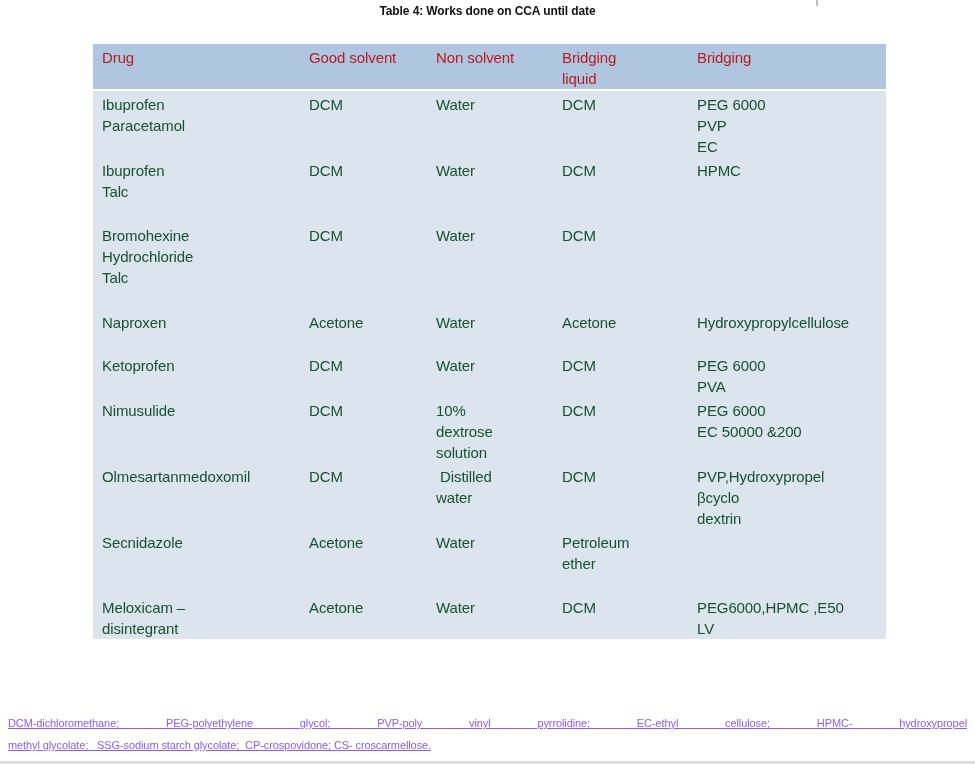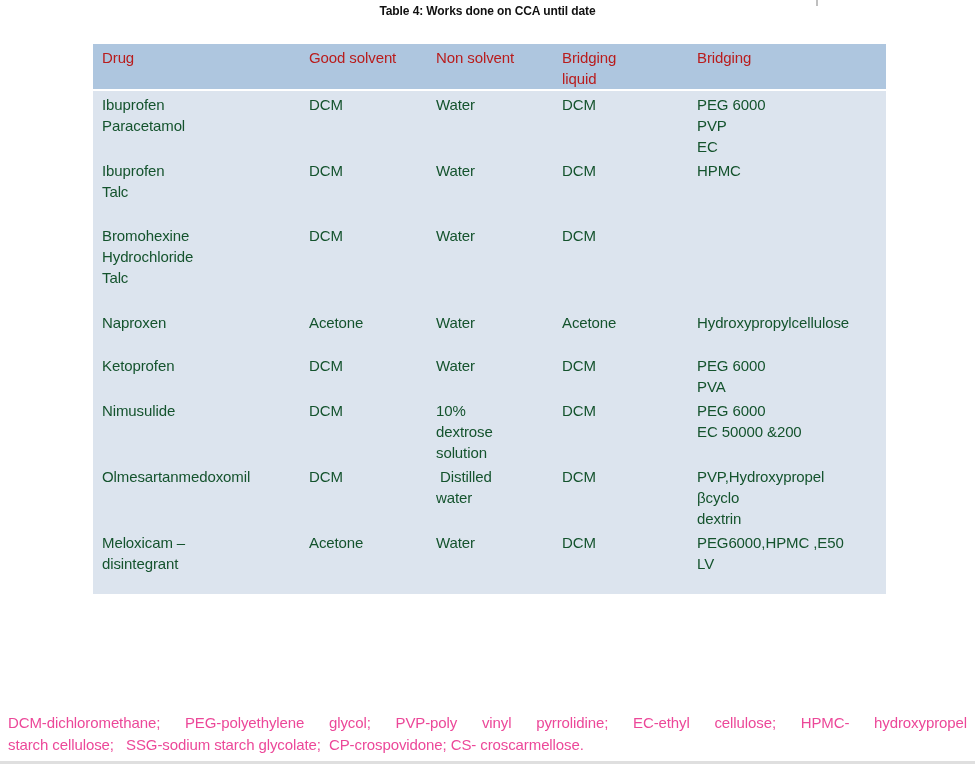--- a/index.html
+++ b/index.html
@@ -53,22 +53,23 @@
   table.cca tbody tr:nth-child(4){height:43px;}
   table.cca tbody tr:nth-child(5){height:44px;}
   table.cca tbody tr:nth-child(6){height:65px;}
   table.cca tbody tr:nth-child(7){height:43px;}
   table.cca tbody tr:nth-child(8){height:65px;margin-left:20px;}
   table.cca tbody tr:nth-child(9){height:44px;}
   table.cca tbody tr:nth-child(10){height:43px;}
   table.cca tbody tr:nth-child(11){height:44px;}
   .footnote{
     position:absolute;left:8px;top:712px;width:959px;
-    font-size:15px;line-height:22px;color:#ec4899;
+    font-size:11px;line-height:22px;color:#8b5cf6;
     letter-spacing:-0.1px;
+    text-decoration:underline;
   }
   .fn-line1{
     text-align:justify;
     text-align-last:justify;
   }
   .fn-line2{
     white-space:pre-wrap;
     text-align:left;
   }
   .artifact-top{
@@ -160,30 +161,38 @@
         <td>Olmesartanmedoxomil</td>
         <td>DCM</td>
         <td> Distilled
 water</td>
         <td>DCM</td>
         <td>PVP,Hydroxypropel
 βcyclo
 dextrin</td>
       </tr>
       <tr>
+        <td>Secnidazole</td>
+        <td>Acetone</td>
+        <td>Water</td>
+        <td>Petroleum
+ether</td>
+        <td></td>
+      </tr>
+      <tr>
         <td>Meloxicam –
 disintegrant</td>
         <td>Acetone</td>
         <td>Water</td>
         <td>DCM</td>
         <td>PEG6000,HPMC ,E50
 LV</td>
       </tr>
     </tbody>
 </table>
 
 <div class="footnote">
   <div class="fn-line1">DCM-dichloromethane; PEG-polyethylene glycol; PVP-poly vinyl pyrrolidine; EC-ethyl cellulose; HPMC- hydroxypropel</div>
-  <div class="fn-line2">starch cellulose;   SSG-sodium starch glycolate;  CP-crospovidone; CS- croscarmellose.</div>
+  <div class="fn-line2">methyl glycolate;   SSG-sodium starch glycolate;  CP-crospovidone; CS- croscarmellose.</div>
 </div>
 
 <div class="artifact-top"></div>
 <div class="artifact-bottom"></div>
 
 </body></html>

